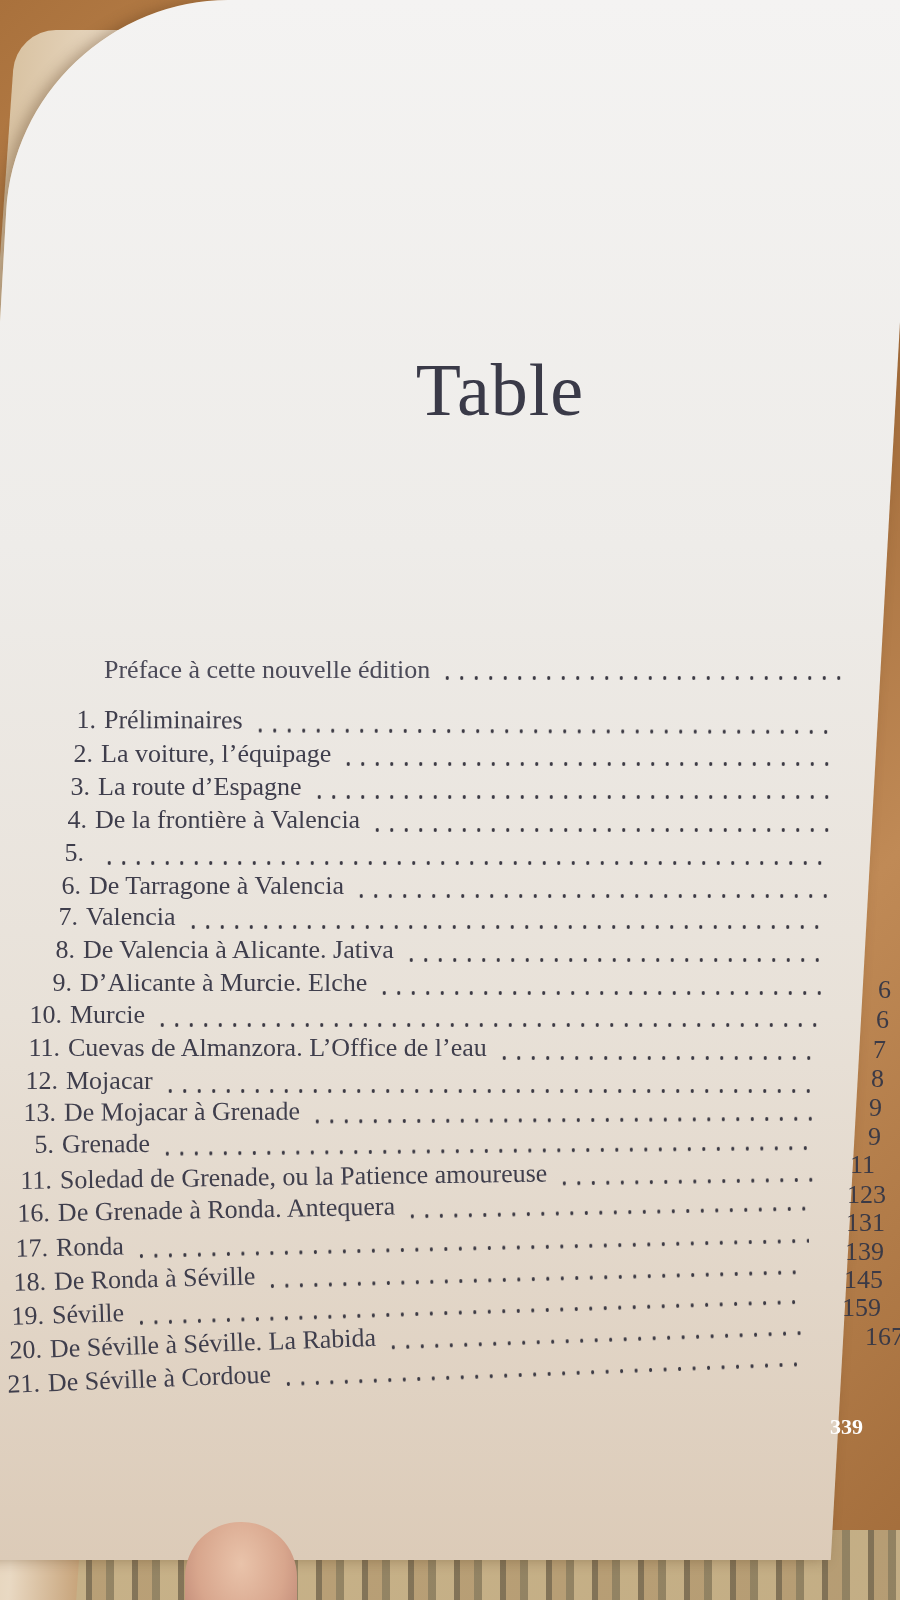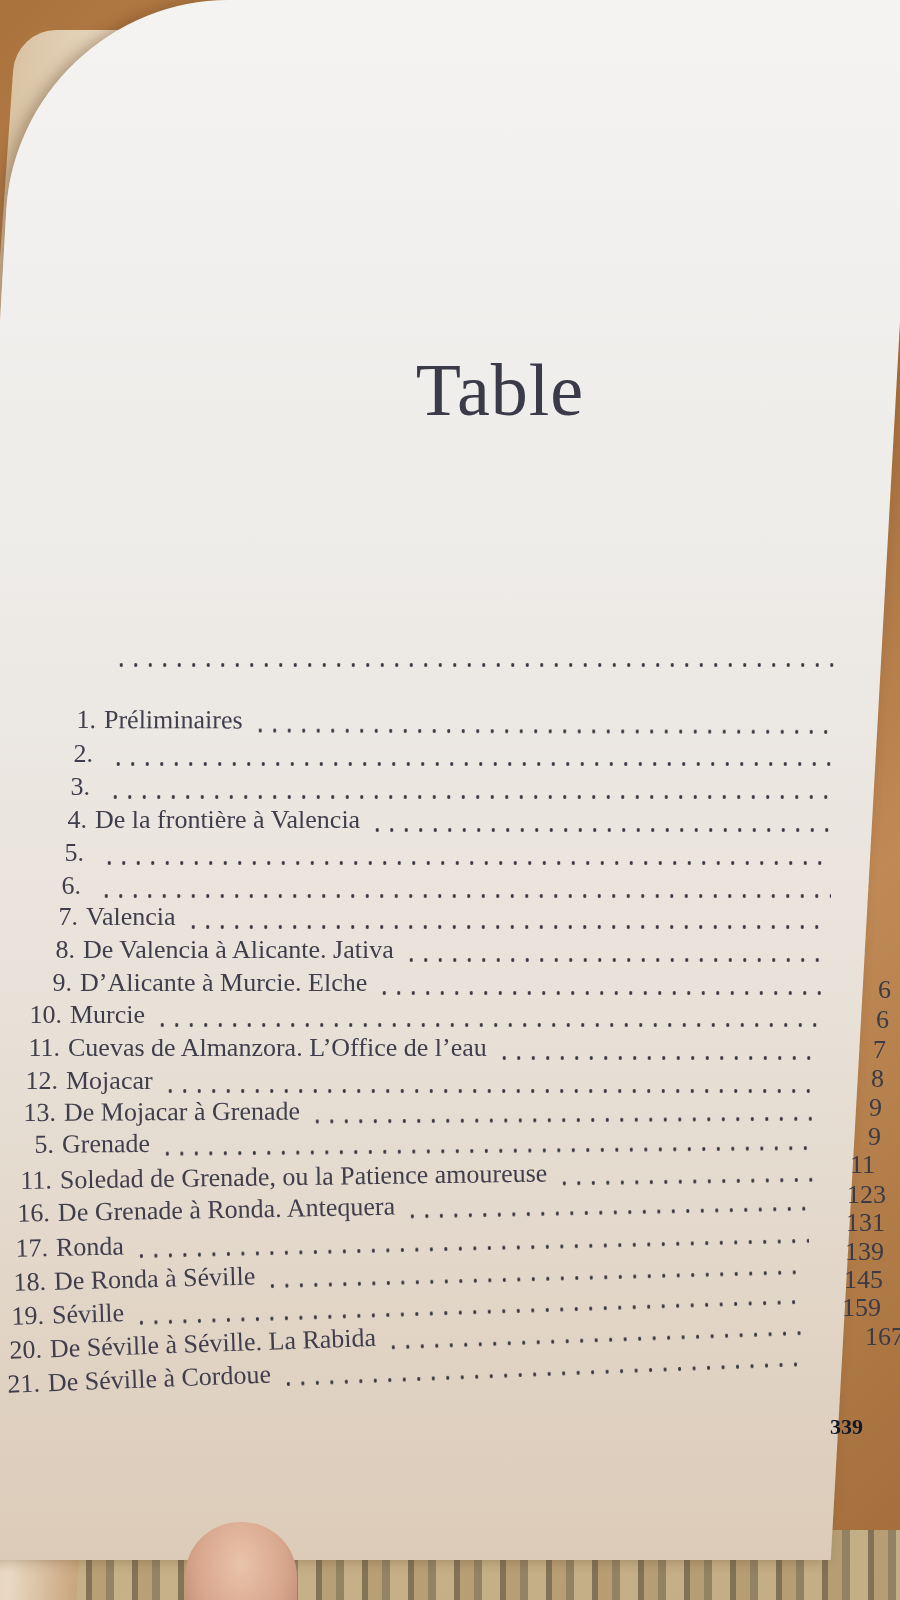--- a/index.html
+++ b/index.html
@@ -55,68 +55,72 @@
   .label { flex:0 0 auto; }
   .leader {
     flex:1 1 auto; margin:0 10px; height:4px; align-self:center; position:relative; top:8px;
     background-image: radial-gradient(circle, #3d3b45 1.6px, transparent 2px);
     background-size: 14.5px 4px; background-repeat: repeat-x;
   }
   .page-ref {
     position:absolute; font-size:26px; color:#3b3a46; white-space:nowrap;
   }
   .folio {
-    position:absolute; left:830px; top:1414px; font-size:22px; font-weight:bold; color:#0f172a;
+    position:absolute; left:830px; top:1414px; font-size:22px; font-weight:bold; color:#ffffff;
   }
   .finger {
     position:absolute; left:185px; top:1522px; width:112px; height:120px;
     background:radial-gradient(ellipse at 50% 35%, #e9c3aa 0%, #d8a68d 55%, #b88070 100%);
     border-radius:55px 55px 20px 20px;
   }
 </style>
 </head>
 <body>
 
 <div class="floor"></div>
 <div class="floor-bottom"></div>
 <div class="left-page"></div>
 <div class="page"></div>
 
 <div class="page-inner">
   <div class="title">Table</div>
 
   <div class="preface">
+    <span class="label">Préface à cette nouvelle édition</span>
     <span class="leader"></span>
   </div>
 
   <div class="toc">
     <div class="row" style="left:56px;top:0px;width:792px;transform:rotate(0.15deg)">
         <span class="num">1.</span>
         <span class="label">Préliminaires</span>
         <span class="leader"></span>
       </div>
     <div class="row" style="left:53px;top:33px;width:795px">
         <span class="num">2.</span>
+        <span class="label">La voiture, l’équipage</span>
         <span class="leader"></span>
       </div>
     <div class="row" style="left:50px;top:66px;width:796px">
         <span class="num">3.</span>
+        <span class="label">La route d’Espagne</span>
         <span class="leader"></span>
       </div>
     <div class="row" style="left:47px;top:99px;width:797px">
         <span class="num">4.</span>
         <span class="label">De la frontière à Valencia</span>
         <span class="leader"></span>
       </div>
     <div class="row" style="left:44px;top:132px;width:798px">
         <span class="num">5.</span>
         <span class="leader"></span>
       </div>
     <div class="row" style="left:41px;top:165px;width:800px">
         <span class="num">6.</span>
+        <span class="label">De Tarragone à Valencia</span>
         <span class="leader"></span>
       </div>
     <div class="row" style="left:38px;top:196px;width:801px">
         <span class="num">7.</span>
         <span class="label">Valencia</span>
         <span class="leader"></span>
       </div>
     <div class="row" style="left:35px;top:229px;width:802px">
         <span class="num">8.</span>
         <span class="label">De Valencia à Alicante. Jativa</span>

